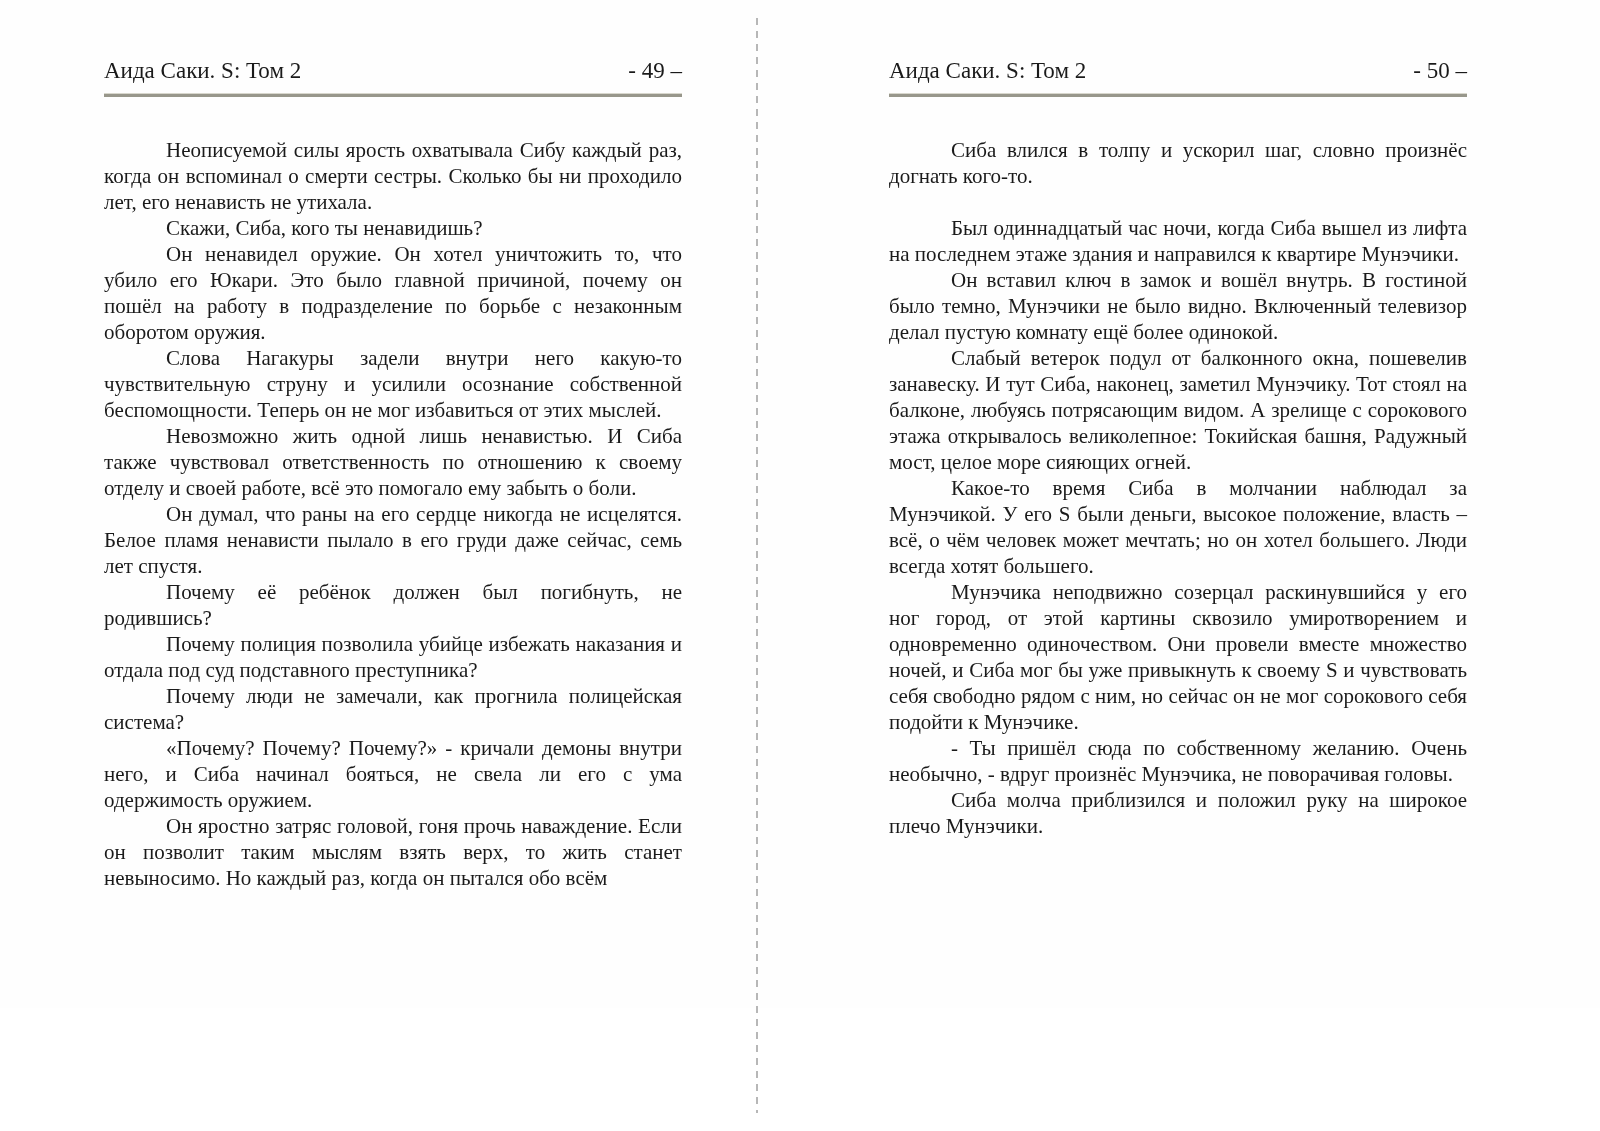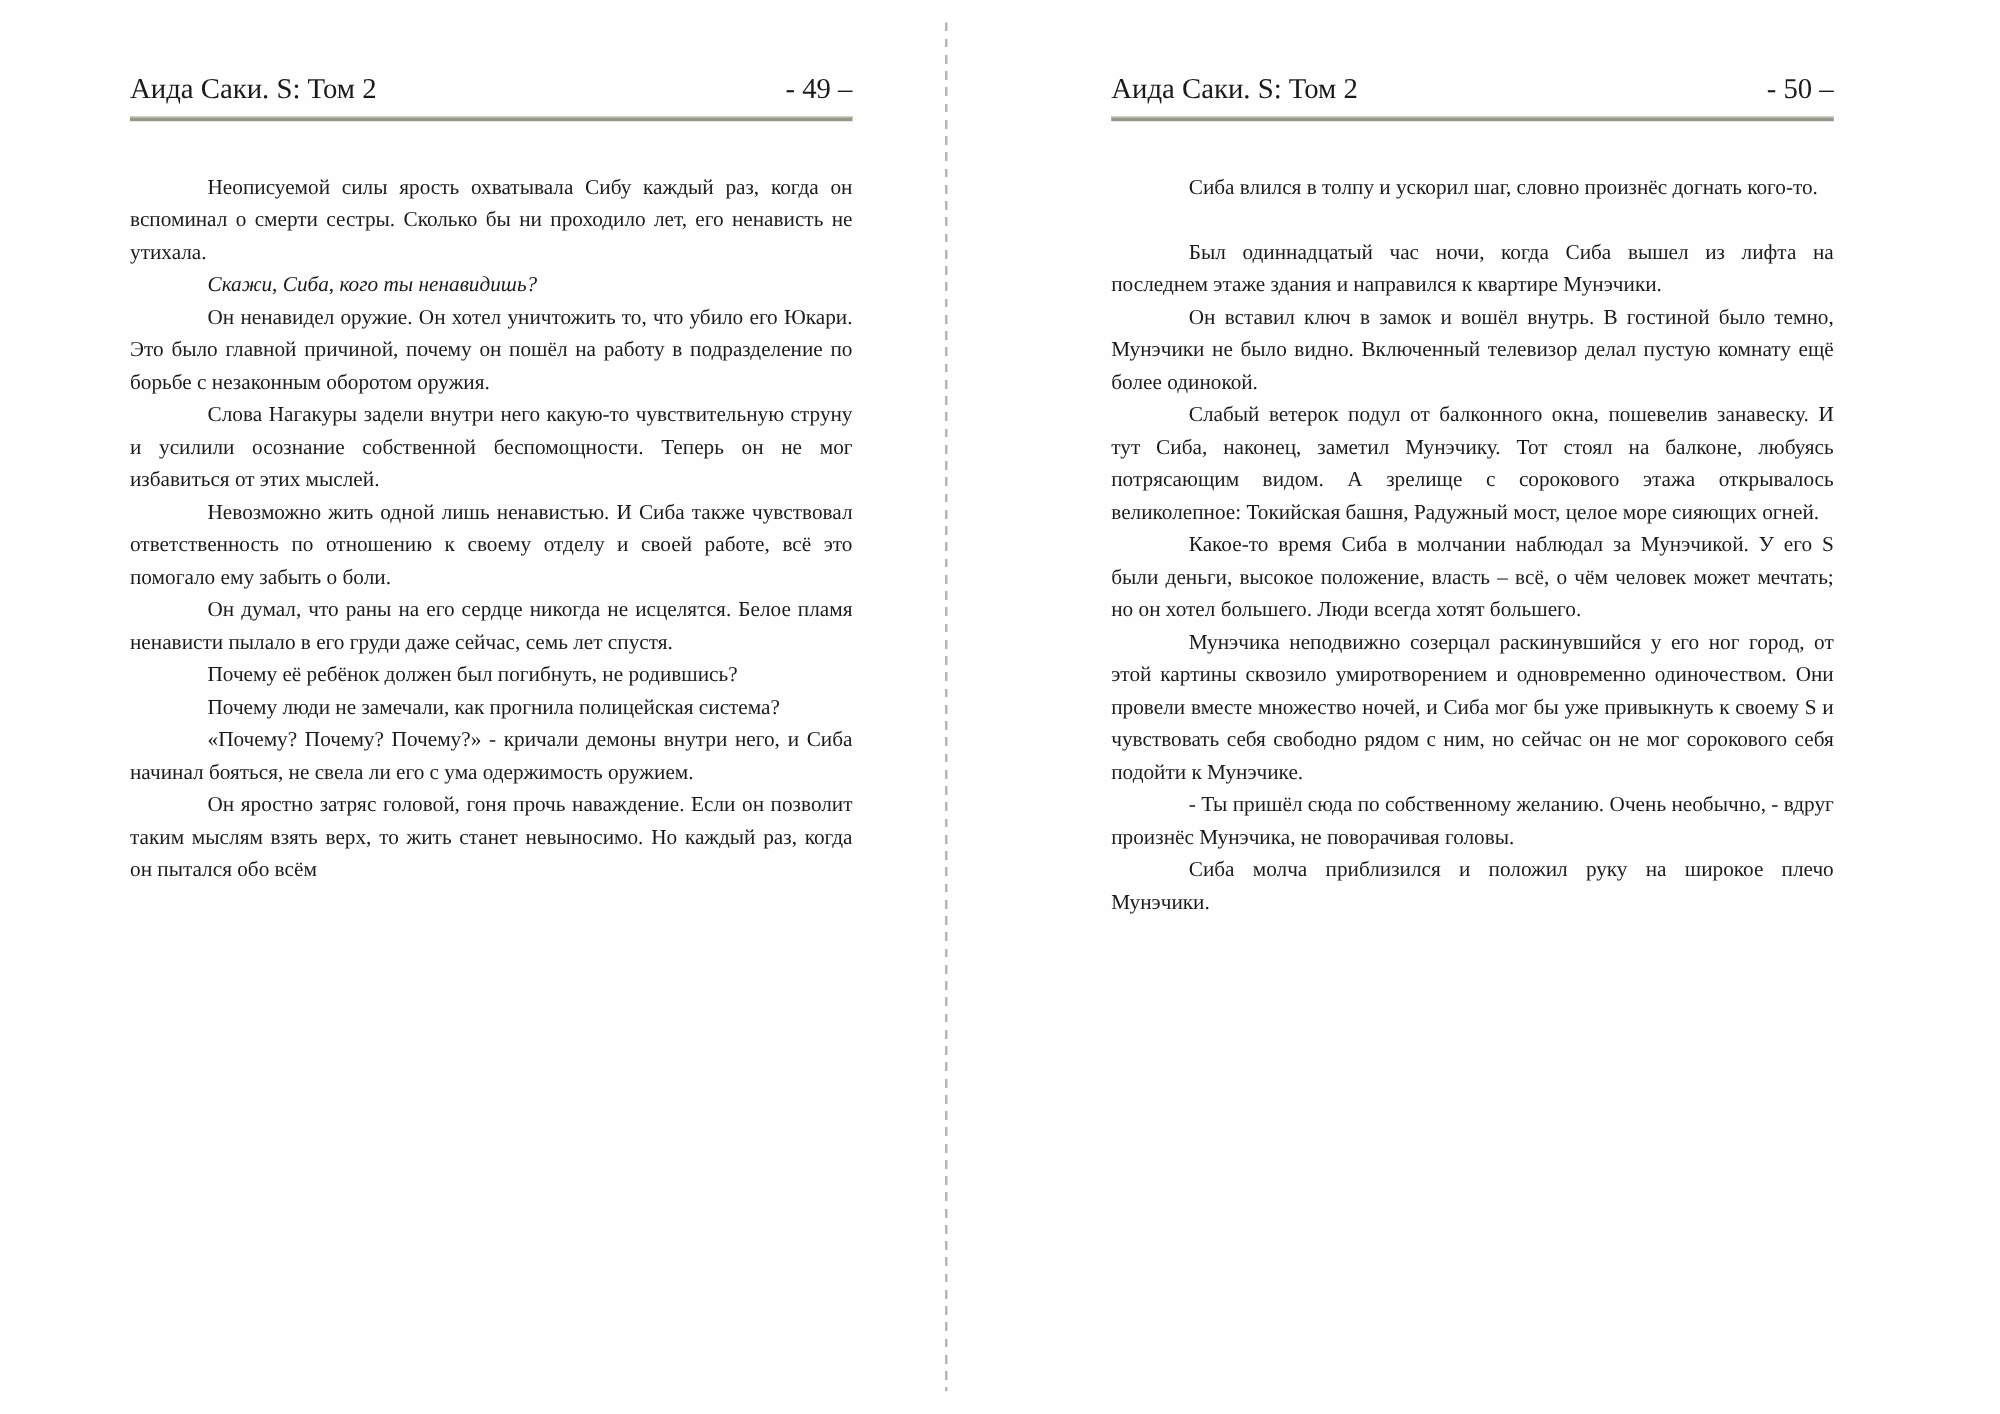--- a/index.html
+++ b/index.html
@@ -45,31 +45,31 @@
     white-space: nowrap;
   }
   .header-rule {
     margin-top: 7px;
     height: 3px;
     background: var(--rule-color, #98978b);
     border-top: 1px solid #d8d7cd;
   }
   .page-body {
     margin-top: 40px;
-    font-size: 17px;
+    font-size: 21px;
     line-height: 26px;
     text-align: justify;
     hyphens: none;
   }
   .page-body p {
     margin: 0;
     text-indent: 62px;
   }
   .page-body p.noindent { text-indent: 0; }
-  .page-body p.italic   { font-style: italic; }
+  .page-body p.italic   { }
   .page-body p.break-before { margin-top: 26px; }
 </style>
 </head>
 <body>
 
 <div class="spread">
 
   <div class="divider"></div>
 
   <section class="page page--left">
@@ -79,20 +79,21 @@
     </header>
     <div class="header-rule"></div>
     <div class="page-body">
         <p class="indent">Неописуемой силы ярость охватывала Сибу каждый раз, когда он вспоминал о смерти сестры. Сколько бы ни проходило лет, его ненависть не утихала.</p>
         <p class="indent italic">Скажи, Сиба, кого ты ненавидишь?</p>
         <p class="indent">Он ненавидел оружие. Он хотел уничтожить то, что убило его Юкари. Это было главной причиной, почему он пошёл на работу в подразделение по борьбе с незаконным оборотом оружия.</p>
         <p class="indent">Слова Нагакуры задели внутри него какую-то чувствительную струну и усилили осознание собственной беспомощности. Теперь он не мог избавиться от этих мыслей.</p>
         <p class="indent">Невозможно жить одной лишь ненавистью. И Сиба также чувствовал ответственность по отношению к своему отделу и своей работе, всё это помогало ему забыть о боли.</p>
         <p class="indent">Он думал, что раны на его сердце никогда не исцелятся. Белое пламя ненависти пылало в его груди даже сейчас, семь лет спустя.</p>
         <p class="indent">Почему её ребёнок должен был погибнуть, не родившись?</p>
+        <p class="indent">Почему полиция позволила убийце избежать наказания и отдала под суд подставного преступника?</p>
         <p class="indent">Почему люди не замечали, как прогнила полицейская система?</p>
         <p class="indent">«Почему? Почему? Почему?» - кричали демоны внутри него, и Сиба начинал бояться, не свела ли его с ума одержимость оружием.</p>
         <p class="indent">Он яростно затряс головой, гоня прочь наваждение. Если он позволит таким мыслям взять верх, то жить станет невыносимо. Но каждый раз, когда он пытался обо всём</p>
       </div>
   </section>
 
   <section class="page page--right">
     <header class="page-header">
       <span class="running-title">Аида Саки. S: Том 2</span>
       <span class="page-number">- 50 –</span>

